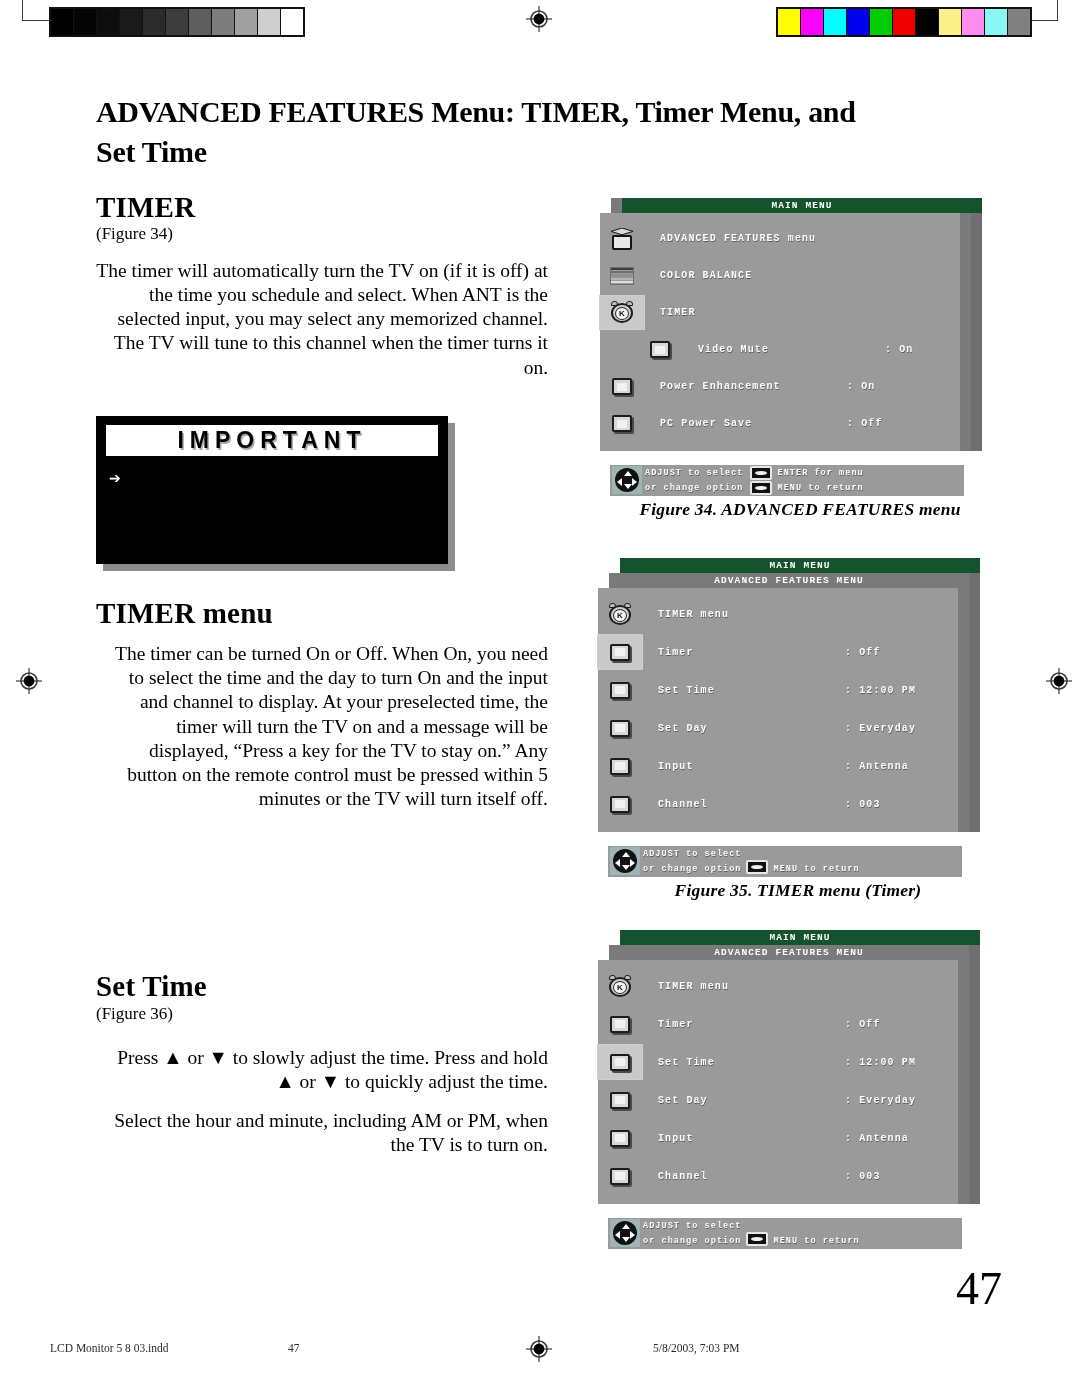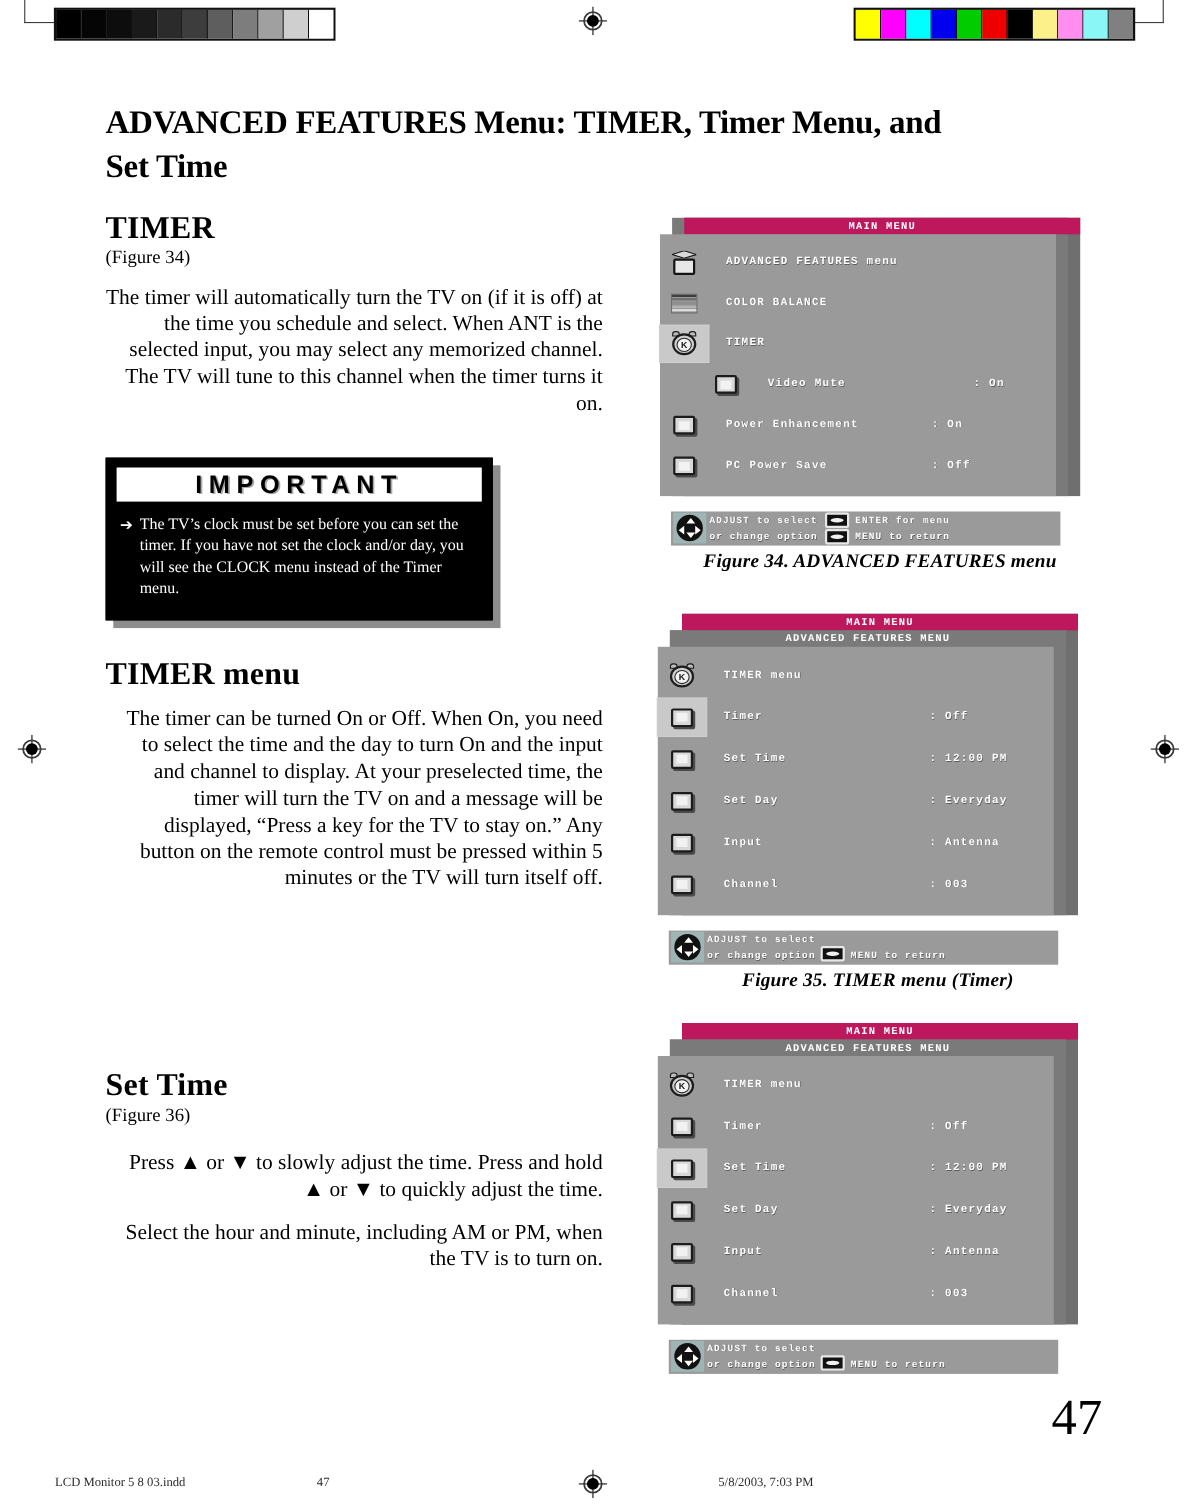--- a/index.html
+++ b/index.html
@@ -150,21 +150,21 @@
   .osd {
     position: relative;
   }
   
   .osd-stack-b, .osd-stack-c {
     position: absolute;
     background: #555555;
   }
 
   .osd-titlebar {
-    background: #be185d;
+    background: #14532d;
     color: #ffffff;
     font-family: "Liberation Mono", monospace;
     font-size: 9.5px;
     letter-spacing: 1.1px;
     text-align: center;
     height: 15px;
     line-height: 15px;
     font-weight: bold;
   }
   .osd-subbar {
@@ -464,21 +464,20 @@
   <h2 class="sec-head">TIMER</h2>
   <p class="fig-ref">(Figure 34)</p>
   <p class="body">The timer will automatically turn the TV on (if it is off) at the time you schedule and select.  When ANT is the selected input, you may select any memorized channel.  The TV will tune to this channel when the timer turns it on.</p>
 
   <div class="important-wrap">
     <div class="important-shadow"></div>
     <div class="important-box">
       <div class="important-title">IMPORTANT</div>
       <div class="important-body">
         <span class="important-arrow">➔</span>
-        <span>The TV’s clock must be set before you can set the timer.  If you have not set the clock and/or day, you will see the CLOCK menu instead of the Timer menu.</span>
       </div>
     </div>
   </div>
 
   <h2 class="sec-head" style="margin-top:34px;">TIMER menu</h2>
   <p class="body">The timer can be turned On or Off.  When On, you need to select the time and the day to turn On and the input and channel to display.  At your preselected time, the timer will turn the TV on and a message will be displayed, “Press a key for the TV to stay on.” Any button on the remote control must be pressed within 5 minutes or the TV will turn itself off.</p>
 
   <h2 class="sec-head" style="margin-top:160px;">Set Time</h2>
   <p class="fig-ref">(Figure 36)</p>
   <p class="body" style="margin-top:22px;">Press ▲ or  ▼ to slowly adjust the time.  Press and hold ▲ or ▼ to quickly adjust the time.</p>

